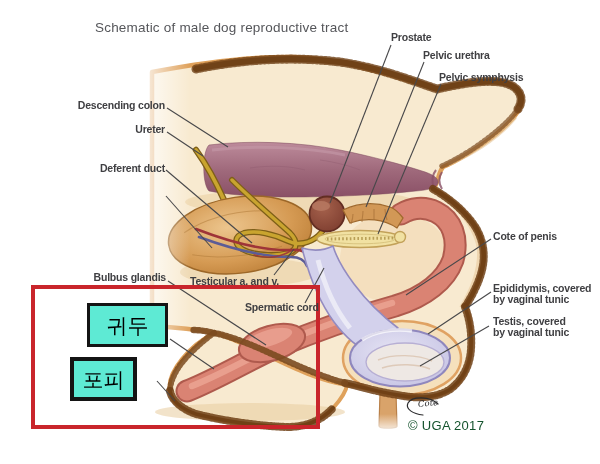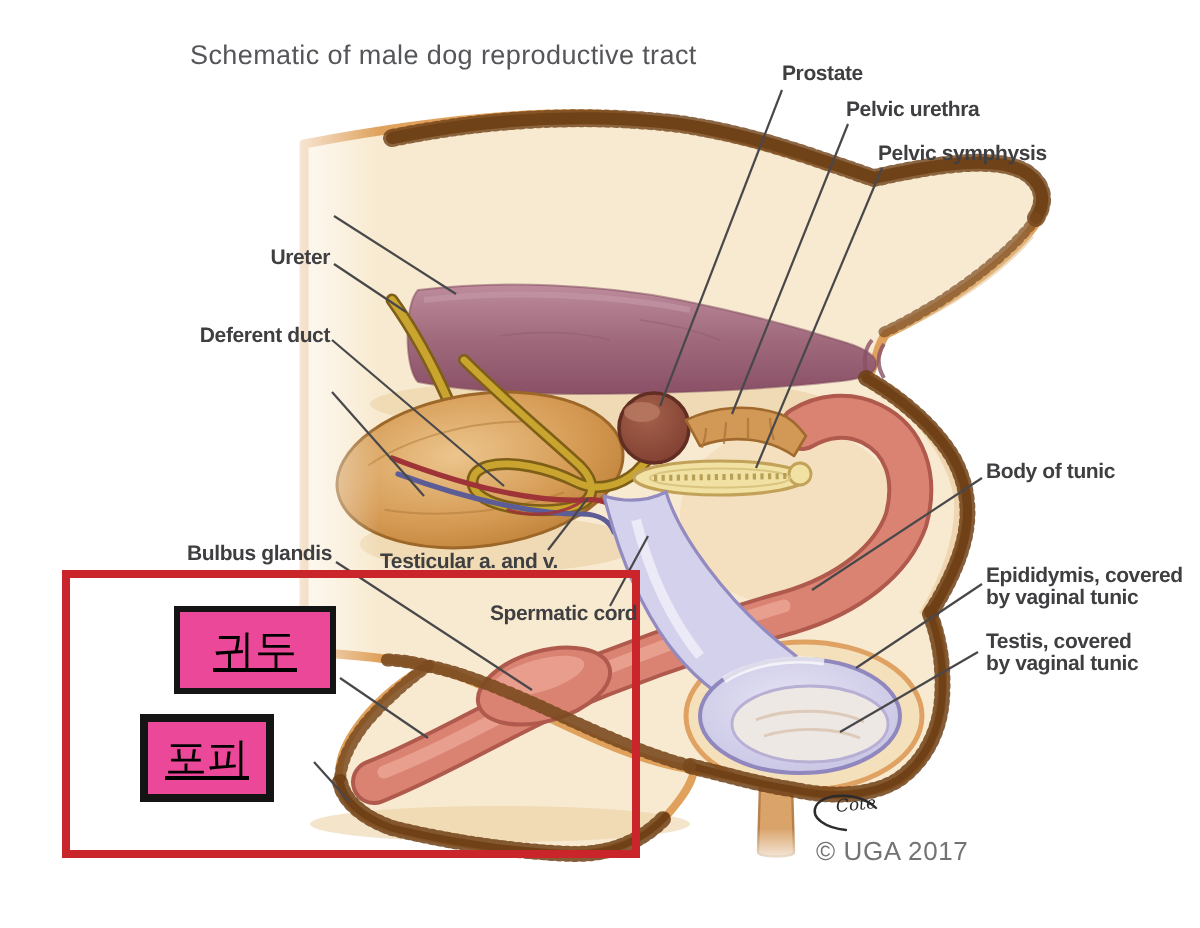--- a/index.html
+++ b/index.html
@@ -6,27 +6,27 @@
   #stage{position:relative;width:600px;height:464px;background:#ffffff;overflow:hidden;
          font-family:"Liberation Sans",sans-serif;}
   #art{position:absolute;left:0;top:0;z-index:1;}
   .lbl{position:absolute;z-index:4;font:600 10.5px/1.06 "Liberation Sans",sans-serif;
        color:#3f3f42;letter-spacing:-0.2px;white-space:pre-line;}
   .lbl.r{text-align:right;width:112px;}
   #title{position:absolute;left:95px;top:21px;z-index:4;white-space:nowrap;
          font:400 13.5px/1.1 "Liberation Sans",sans-serif;color:#55565a;letter-spacing:.2px;}
   #red-frame{position:absolute;left:31px;top:285px;width:281px;height:136px;
              border:4px solid #c9252b;z-index:2;}
-  .kbox{position:absolute;z-index:3;background:#ec4899;display:flex;align-items:center;
+  .kbox{position:absolute;z-index:3;background:#5eead4;display:flex;align-items:center;
         justify-content:center;font:400 21px/1 "Liberation Sans",sans-serif;color:#000;
-        box-sizing:border-box;text-decoration:underline;}
+        box-sizing:border-box;}
   #kbox-glans{left:87px;top:303px;width:81px;height:44px;border:3px solid #141414;}
   #kbox-prepuce{left:70px;top:357px;width:67px;height:44px;border:4px solid #141414;}
   #copyright{position:absolute;left:408px;top:419px;z-index:4;
-             font:400 13px/1.1 "Liberation Sans",sans-serif;color:#737373;letter-spacing:.3px;}
+             font:400 13px/1.1 "Liberation Sans",sans-serif;color:#14532d;letter-spacing:.3px;}
   #sig-text{position:absolute;left:418px;top:399px;z-index:4;transform:rotate(-6deg);
             font:italic 400 8.5px/1 "DejaVu Serif",serif;color:#2c2c2e;}
 </style>
 </head>
 <body>
 
 <div id="stage">
 
   <svg id="art" width="600" height="464" viewBox="0 0 600 464">
     <defs>
@@ -214,29 +214,30 @@
 
   <div class="kbox" id="kbox-glans">
     <span>귀두</span>
   </div>
   <div class="kbox" id="kbox-prepuce">
     <span>포피</span>
   </div>
 
   <div id="title">Schematic  of male dog reproductive tract</div>
 
+  <div class="lbl r" style="left:53px;top:100px;">Descending colon</div>
   <div class="lbl r" style="left:53px;top:163px;">Deferent duct</div>
   <div class="lbl r" style="left:53px;top:124px;">Ureter</div>
   <div class="lbl r" style="left:54px;top:272px;">Bulbus glandis</div>
   <div class="lbl" style="left:190px;top:276px;">Testicular a. and v.</div>
   <div class="lbl" style="left:245px;top:302px;">Spermatic cord</div>
   <div class="lbl" style="left:391px;top:32px;">Prostate</div>
   <div class="lbl" style="left:423px;top:50px;">Pelvic urethra</div>
   <div class="lbl" style="left:439px;top:72px;">Pelvic symphysis</div>
-  <div class="lbl" style="left:493px;top:231px;">Body of tunic</div>
+  <div class="lbl" style="left:493px;top:231px;">Cote of penis</div>
   <div class="lbl" style="left:493px;top:283px;">Epididymis, covered
 by vaginal tunic</div>
   <div class="lbl" style="left:493px;top:316px;">Testis, covered
 by vaginal tunic</div>
 
   <div id="sig-text">Cote</div>
   <div id="copyright">© UGA 2017</div>
 
 </div>
 

